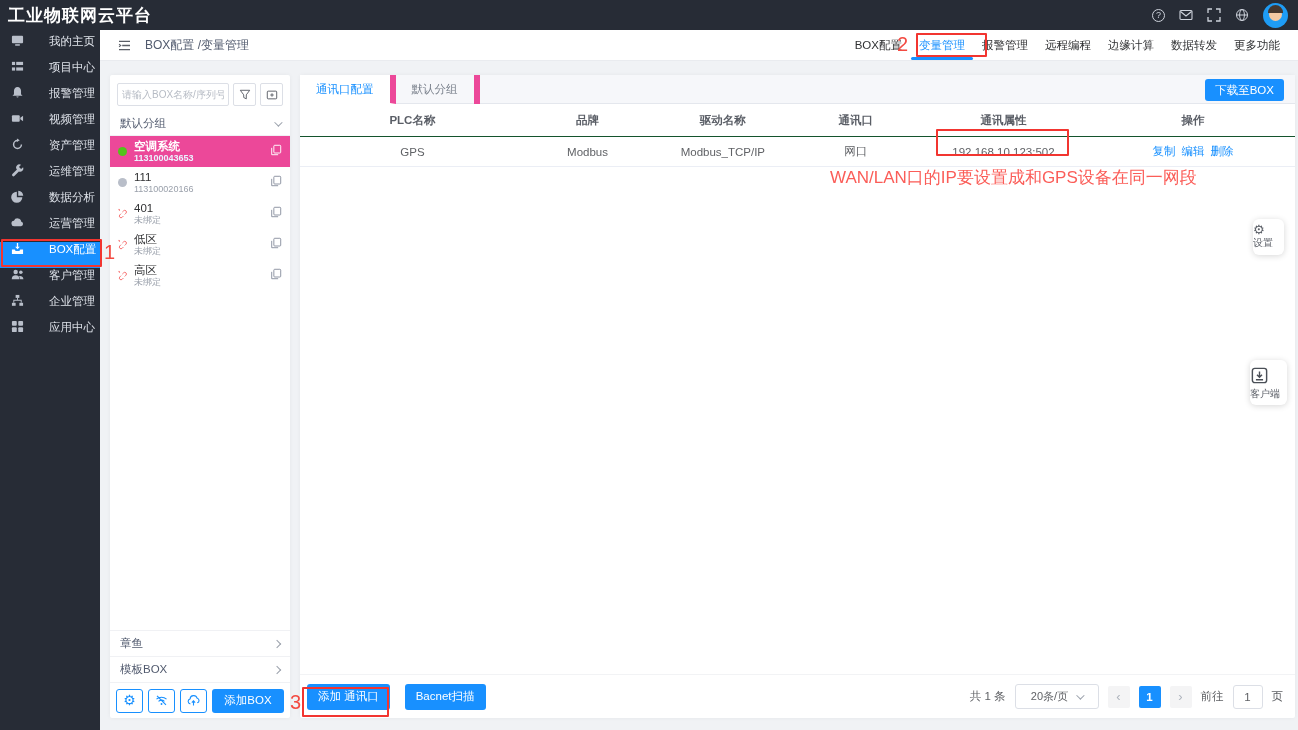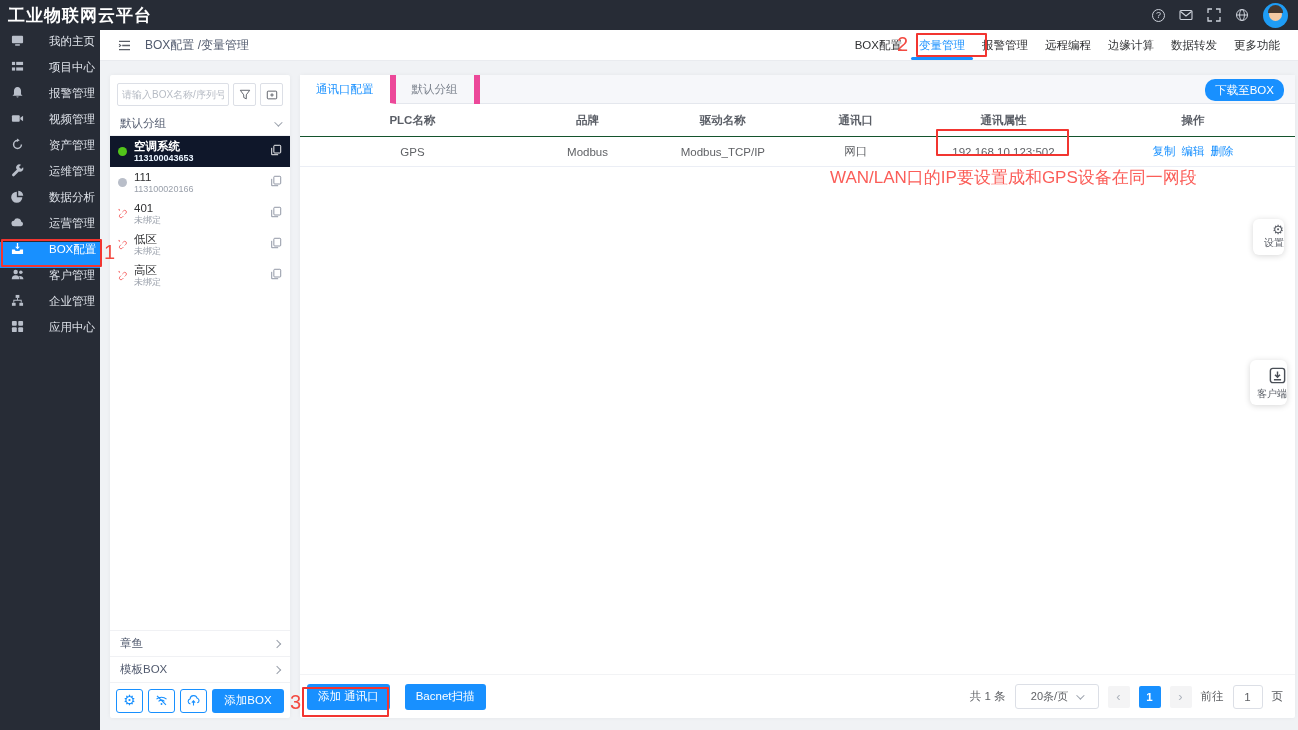--- a/index.html
+++ b/index.html
@@ -69,21 +69,21 @@
   .dev .stat { width:11px; flex:none; display:grid; place-items:center; }
   .dot { width:9px; height:9px; border-radius:50%; }
   .dot.online { background:#52c41a; }
   .dot.offline { background:#b9bec9; }
   .unlink svg { width:11px; height:11px; fill:none; stroke:#f56c6c; stroke-width:1.2; }
   .dev-info { flex:1; min-width:0; display:flex; flex-direction:column; justify-content:center; line-height:1.15; }
   .dev-name { font-size:11.5px; color:#303133; white-space:nowrap; overflow:hidden; }
   .dev-serial { font-size:9px; color:#9aa0ab; white-space:nowrap; }
   .copy-btn { width:12px; flex:none; color:#8a919f; cursor:pointer; }
   .copy-btn svg { width:12px; height:12px; fill:none; stroke:currentColor; stroke-width:1.1; }
-  .dev.selected { background:#0f172a; }
+  .dev.selected { background:#ec4899; }
   .dev.selected .dev-name { color:#fff; font-weight:bold; }
   .dev.selected .dev-serial { color:#eaf4ff; font-weight:bold; }
   .dev.selected .copy-btn { color:#fff; }
   .panel-spacer { flex:1; }
   .group-row { height:26px; border-top:1px solid #f0f1f4; display:flex; align-items:center;
                padding:0 10px; font-size:11.5px; color:#515a6e; cursor:pointer; }
   .panel-toolbar { height:36px; border-top:1px solid #f0f1f4; display:flex; align-items:center;
                    gap:5px; padding:0 6px; }
   .tb-btn { width:27px; height:24px; border:1px solid #1890ff; border-radius:3px; background:#fff;
             color:#1890ff; display:grid; place-items:center; cursor:pointer; font-size:13px; }
@@ -93,21 +93,21 @@
                 font-size:11.5px; cursor:pointer; font-family:inherit; }
 
   
   .main { position:absolute; left:300px; top:75px; width:995px; height:643px; background:#fff;
           border-radius:2px; box-shadow:0 0 4px rgba(0,0,0,.05); display:flex; flex-direction:column; }
   .tabstrip { height:29px; background:#f6f7fa; border-bottom:1px solid #e4e7ed; display:flex; position:relative; flex:none; }
   .ctab { padding:0 16px; display:flex; align-items:center; font-size:11.5px; color:#7a818c;
           border-right:6px solid #ec4899; cursor:pointer; height:29px; }
   .ctab.active { background:#fff; color:#1890ff; border-bottom:1px solid #fff; margin-bottom:-1px; }
   .download-btn { position:absolute; right:11px; top:4px; height:22px; padding:0 10px; background:#1890ff;
-                  color:#fff; border:none; border-radius:10px; font-size:11.5px; cursor:pointer; font-family:inherit;margin-left:34px; }
+                  color:#fff; border:none; border-radius:3px; font-size:11.5px; cursor:pointer; font-family:inherit;margin-left:34px; }
   .tbl-head { display:flex; height:33px; align-items:center; border-bottom:1px solid #14532d; flex:none; }
   .tbl-head > div { font-size:11.5px; color:#5a5e66; font-weight:bold; text-align:center; }
   .tbl-row { display:flex; height:30px; align-items:center; border-bottom:1px solid #ebeef5; flex:none; }
   .tbl-row > div { font-size:11.5px; color:#606266; text-align:center; }
   .c1{width:22.6%}.c2{width:12.6%}.c3{width:14.6%}.c4{width:12.1%}.c5{width:17.6%}.c6{width:20.5%}
   .actions { display:flex; gap:6px; justify-content:center; }
   .actions span { color:#1890ff; cursor:pointer; }
   .tbl-body-space { flex:1; }
   .main-footer { height:44px; border-top:1px solid #f2f3f5; display:flex; align-items:center;
                  padding:0 12px 0 7px; gap:15px; flex:none; }
@@ -123,21 +123,21 @@
   .pg-prev::before { content:"‹"; }
   .pg-next::before { content:"›"; }
   .pg-cur { width:22px; height:22px; border-radius:2px; background:#1890ff; color:#fff; font-size:11.5px;
             font-weight:bold; display:grid; place-items:center; cursor:pointer; }
   .pg-goto { color:#606266; font-size:11.5px; }
   .pg-input { width:30px; height:24px; border:1px solid #dcdfe6; border-radius:3px; text-align:center;
               font-size:11.5px; color:#606266; font-family:inherit; }
 
   
   .float-card { position:absolute; background:#fff; border-radius:6px; box-shadow:0 1px 6px rgba(0,0,0,.16);
-                display:flex; flex-direction:column; align-items:flex-end; z-index:7; cursor:pointer;
+                display:flex; flex-direction:column; align-items:flex-start; z-index:7; cursor:pointer;
                 font-size:10px; color:#5a5e66; }
   .float-settings { right:14px; top:219px; width:31px; padding:4px 0 5px; }
   .float-settings .gear-glyph::before { font-size:13px; color:#5a5e66; }
   .float-client { right:11px; top:360px; width:37px; padding:6px 0 4px; gap:2px; }
   .float-client svg { width:19px; height:19px; fill:none; stroke:#4a4f57; stroke-width:1.2; }
 
   
   .ann { position:absolute; z-index:9; pointer-events:none; }
   .ann-box { border:2px solid #f23530; border-radius:1px; }
   .ann-num { color:#f34b42; font-size:20px; }

